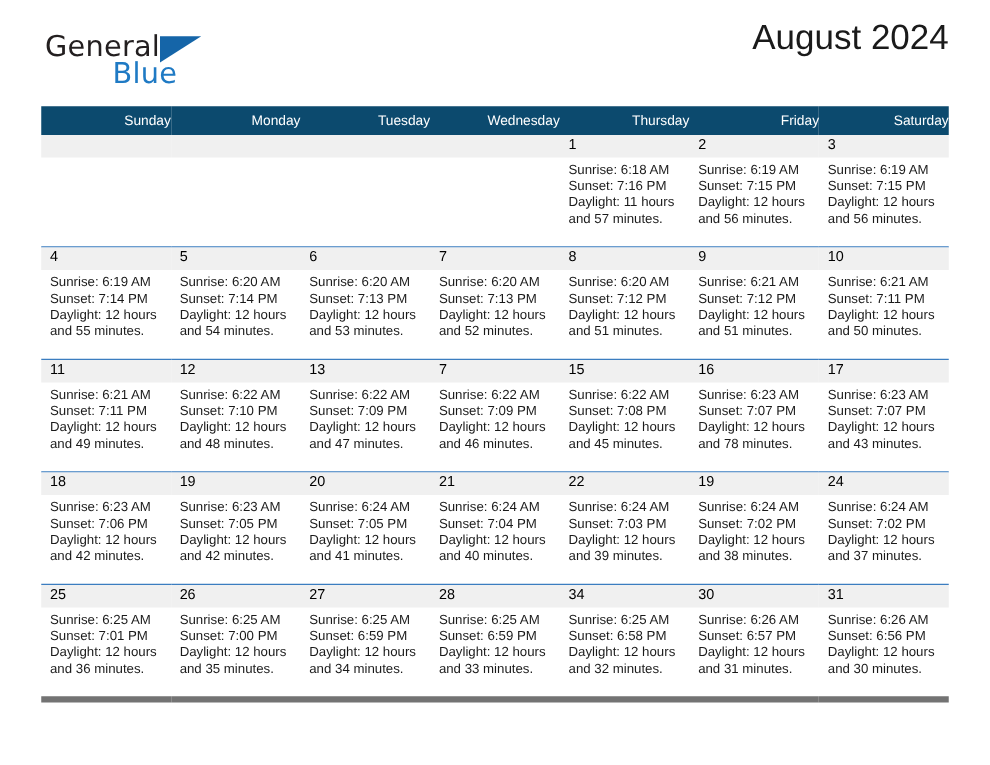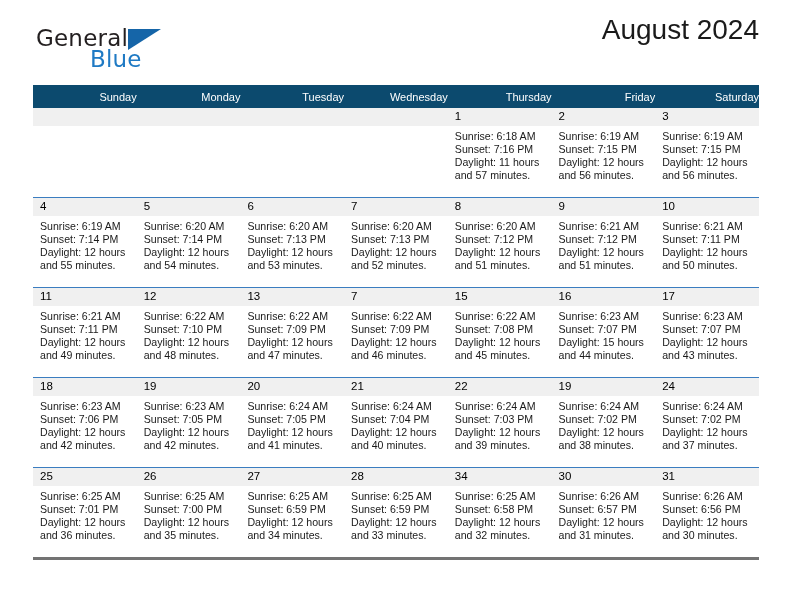--- a/index.html
+++ b/index.html
@@ -99,21 +99,21 @@
   }
   .week-row td {
     vertical-align: top;
     padding: 0;
     border: none;
     border-bottom: 1px solid #3b7dc0;
     height: 89px;
     box-sizing: border-box;
   }
   .week-row:last-child td {
-    border-bottom: 3px solid #737373;
+    border-bottom: 5px solid #737373;
   }
   .daycell {
     position: relative;
     height: 89px;
     box-sizing: border-box;
   }
   .daynum {
     background: #f0f0f0;
     font-size: 11.5px;
     color: #000000;
@@ -340,21 +340,21 @@
                 <div class="wrap">Daylight: 12 hours and 45 minutes.</div>
               </div>
             </div>
           </td>
           <td>
             <div class="daycell">
               <div class="daynum">16</div>
               <div class="dayinfo">
                 <div>Sunrise: 6:23 AM</div>
                 <div>Sunset: 7:07 PM</div>
-                <div class="wrap">Daylight: 15 hours and 44 minutes.</div>
+                <div class="wrap">Daylight: 12 hours and 78 minutes.</div>
               </div>
             </div>
           </td>
           <td>
             <div class="daycell">
               <div class="daynum">17</div>
               <div class="dayinfo">
                 <div>Sunrise: 6:23 AM</div>
                 <div>Sunset: 7:07 PM</div>
                 <div class="wrap">Daylight: 12 hours and 43 minutes.</div>

